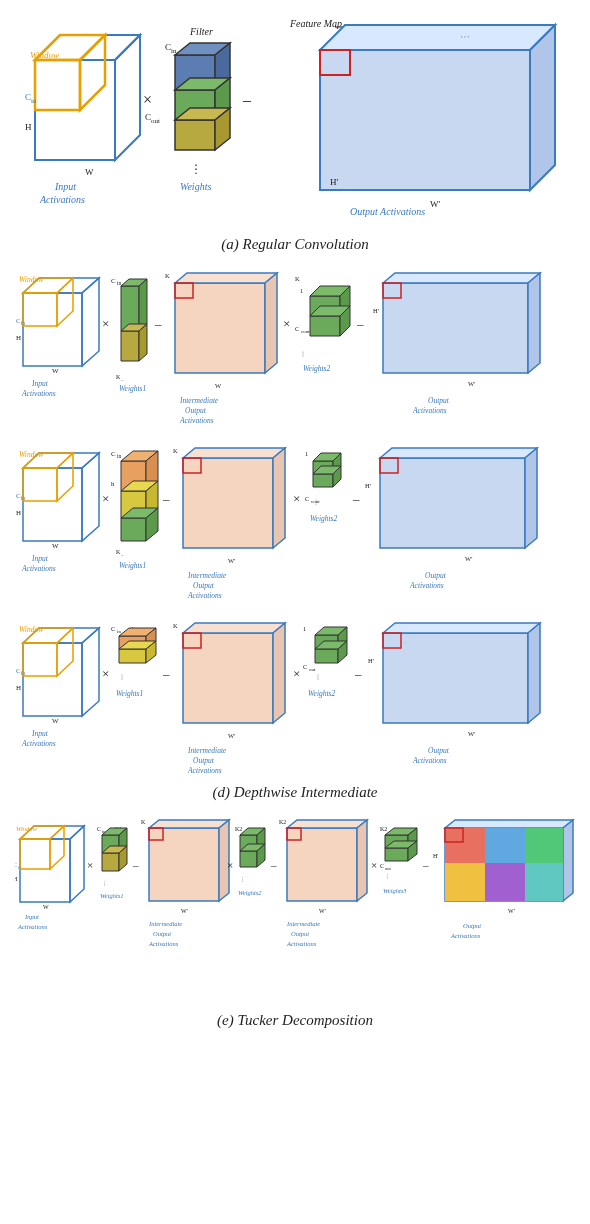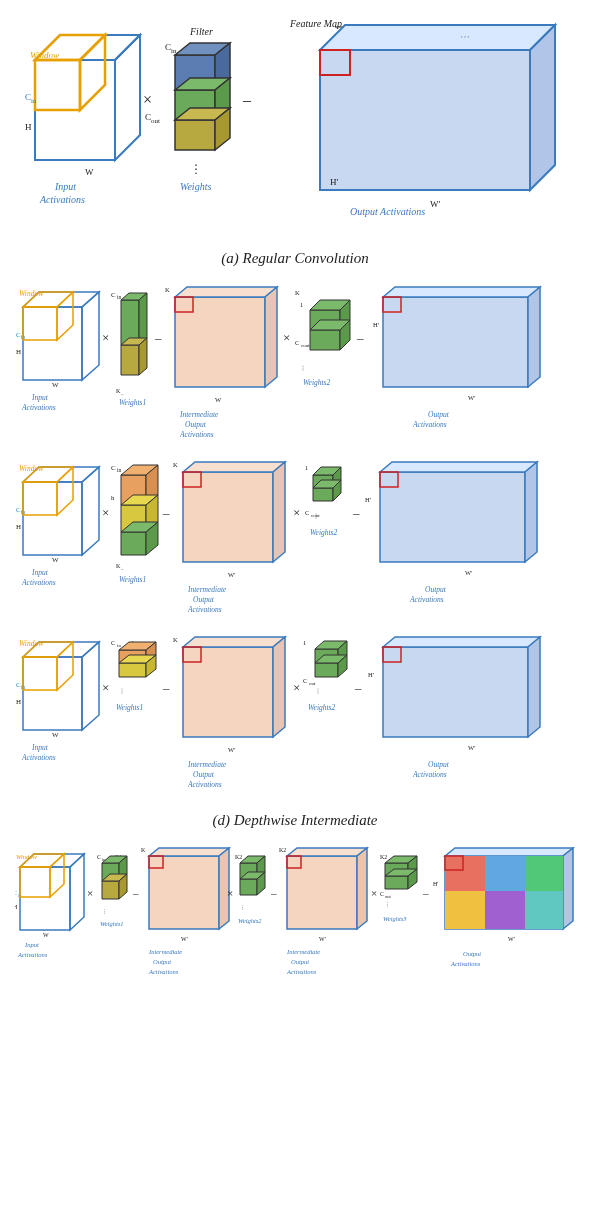--- a/index.html
+++ b/index.html
@@ -19,21 +19,21 @@
 
     
     .section {
       margin-bottom: 10px;
     }
 
     .section-title {
       text-align: center;
       font-size: 15px;
       color: #222;
-      margin: 20px 0 8px 0;
+      margin: 6px 0 8px 0;
       font-style: italic;
     }
 
     
     .diagram-container {
       width: 100%;
       display: flex;
       justify-content: center;
       align-items: center;
     }
@@ -521,15 +521,18 @@
           <rect x="12" y="47" width="40" height="38" fill="#f0c040" stroke="none"></rect>
           <rect x="52" y="47" width="40" height="38" fill="#a060d0" stroke="none"></rect>
           <rect x="92" y="47" width="38" height="38" fill="#60c8c0" stroke="none"></rect>
           <rect x="12" y="12" width="18" height="14" fill="none" stroke="#cc2222" stroke-width="1.5"></rect>
           <text x="75" y="97" font-size="6" fill="#222">W'</text>
           <text x="30" y="112" font-size="6.5" fill="#3a7abf" font-style="italic">Output</text>
           <text x="18" y="122" font-size="6.5" fill="#3a7abf" font-style="italic">Activations</text>
         </g>
       </svg>
     </div>
+    <div class="section-title">
+      <span>(e) Tucker Decomposition</span>
+    </div>
   </div>
 
 </div>
 
 </body></html>

